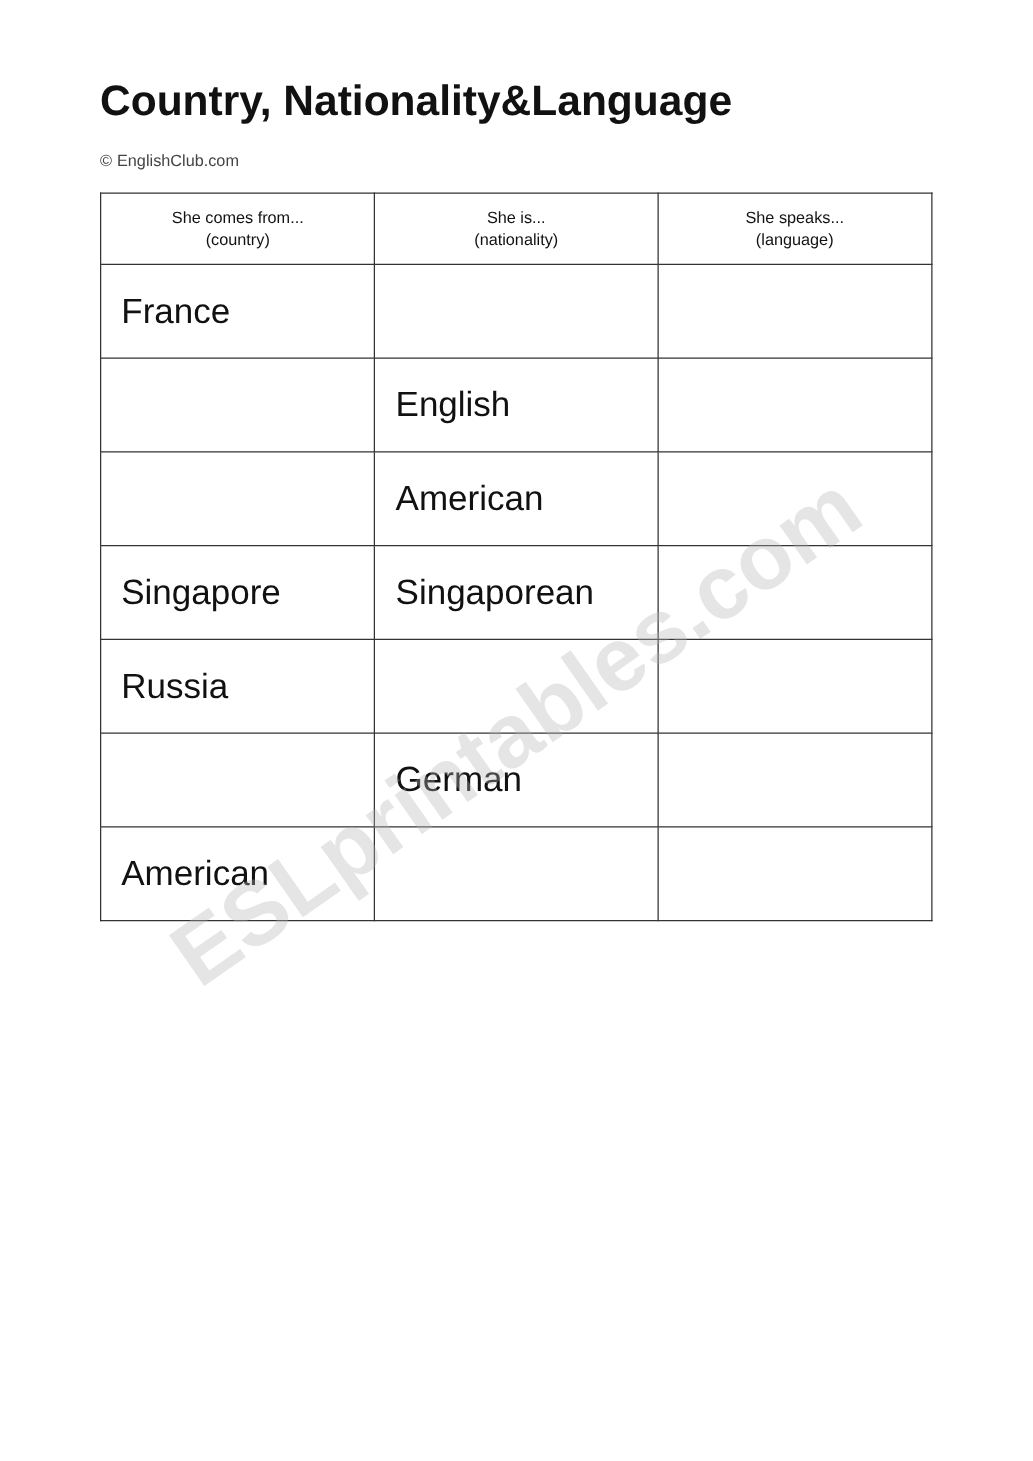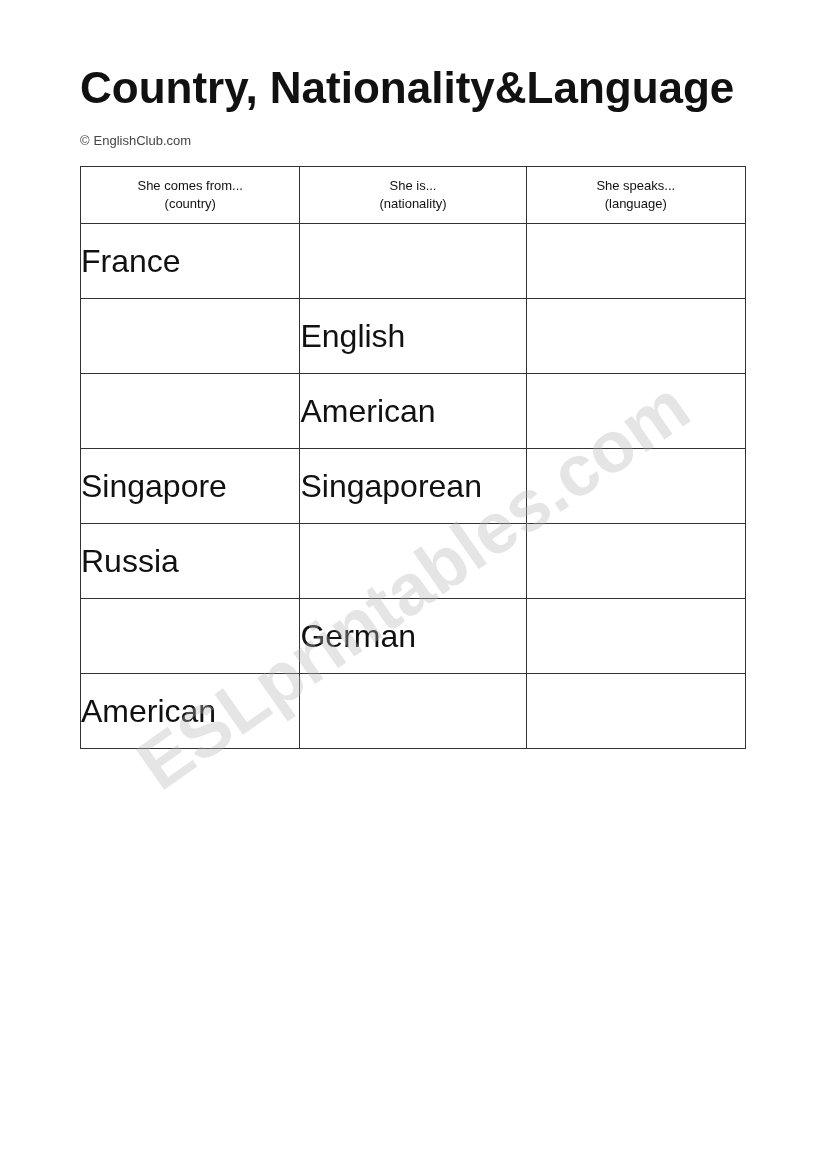--- a/index.html
+++ b/index.html
@@ -25,21 +25,21 @@
       font-size: 72px;
       color: rgba(180, 180, 180, 0.35);
       font-weight: bold;
       white-space: nowrap;
       pointer-events: none;
       z-index: 10;
       font-family: Arial, Helvetica, sans-serif;
     }
 
     .title {
-      font-size: 44px;
+      font-size: 34px;
       font-weight: bold;
       color: #111;
       line-height: 1.25;
       margin-bottom: 18px;
     }
 
     .copyright {
       font-size: 13px;
       color: #444;
       margin-bottom: 18px;
@@ -53,35 +53,35 @@
     }
 
     table {
       border-collapse: collapse;
       width: 100%;
       border: 1.5px solid #333;
     }
 
     th, td {
       border: 1.5px solid #333;
-      padding: 10px 0;
+      padding: 10px 16px;
       vertical-align: middle;
     }
 
     thead th {
       font-size: 13px;
       font-weight: normal;
       color: #111;
       background: #fff;
       vertical-align: top;
       line-height: 1.4;
     }
 
     tbody td {
-      font-size: 32px;
+      font-size: 28px;
       font-weight: normal;
       color: #111;
       height: 75px;
     }
 
     .col-country { width: 33%; }
     .col-nationality { width: 34%; }
     .col-language { width: 33%; margin-left: 21px; }
   </style>
 </head>

